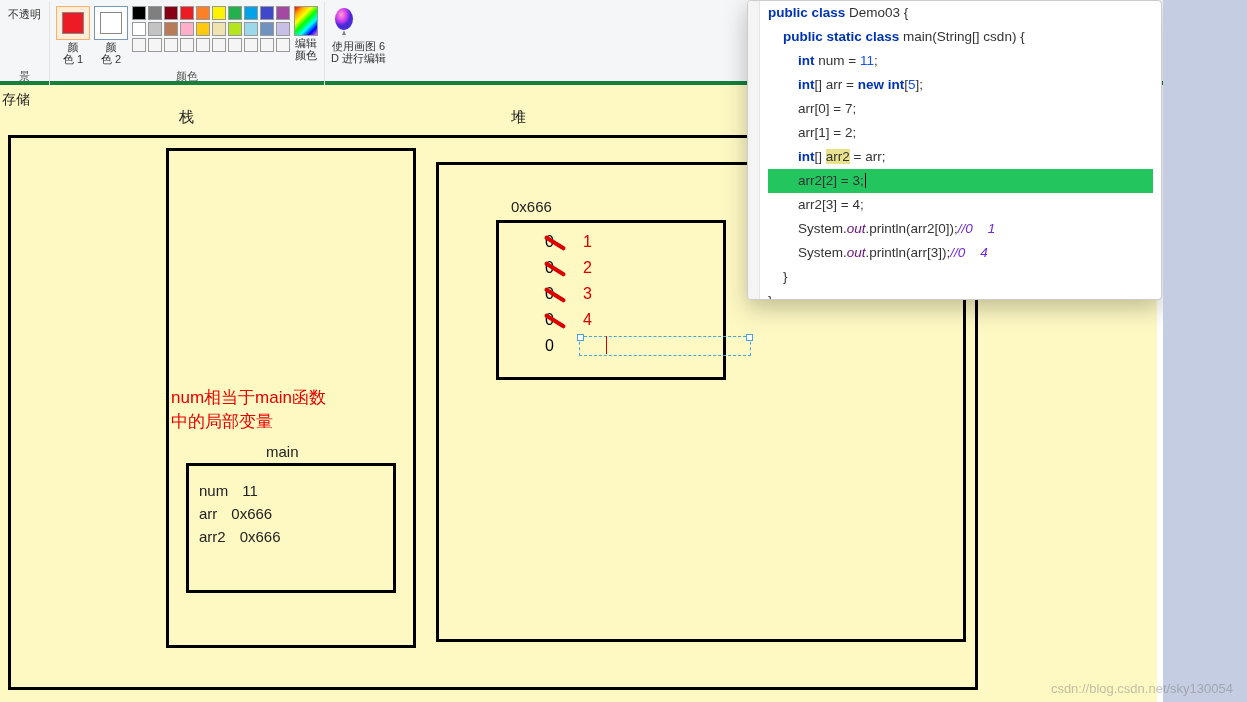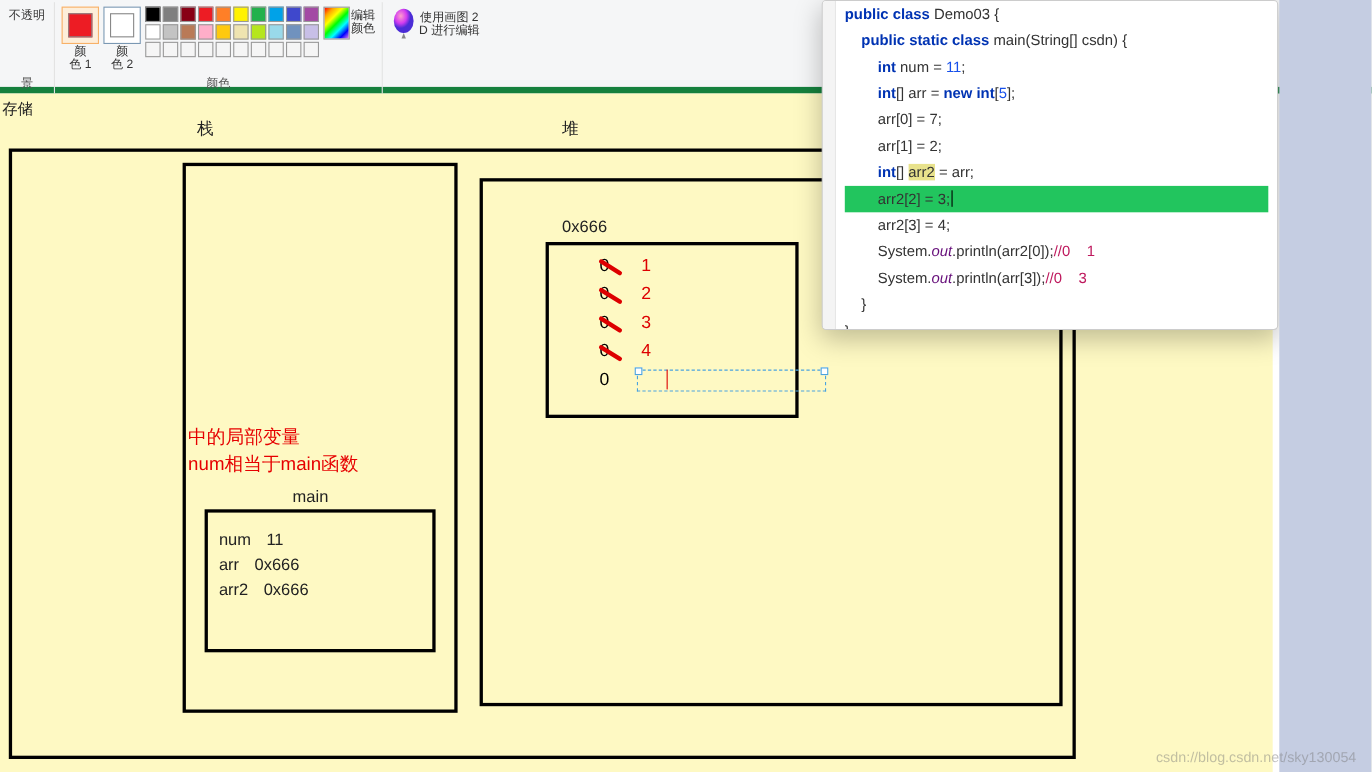--- a/index.html
+++ b/index.html
@@ -1,37 +1,37 @@
 <!DOCTYPE html>
 <html><head>
 <meta charset="utf-8">
 <style>
 *{box-sizing:border-box;margin:0;padding:0;font-family:"Microsoft YaHei",Arial,sans-serif}
 body{width:1247px;height:702px;background:#fff;position:relative;overflow:hidden}
 
 
-.ribbon{height:85px;background:#f5f6f7;border-bottom:6px solid #15803d;display:flex;align-items:flex-start;padding:2px 0 0 0}
+.ribbon{height:85px;background:#f5f6f7;border-bottom:4px solid #15803d;display:flex;align-items:flex-start;padding:2px 0 0 0}
 .grp{display:flex;flex-direction:column;align-items:center;border-right:1px solid #e3e3e3;height:83px;padding:2px 6px 0 6px}
 .grp-body{flex:1;display:flex;align-items:flex-start;gap:4px}
 .grp-label{font-size:11px;color:#555;line-height:14px;padding-bottom:2px}
 
 .transp{font-size:11px;color:#333;line-height:13px;padding:4px 2px 0 2px;text-align:left}
 
 .big-swatch{width:34px;height:34px;border:1px solid #7a98b3;background:#fff;display:flex;align-items:center;justify-content:center;margin-top:2px}
 .big-swatch.sel{border:1px solid #f7b168;background:#fdeeda;padding:2px}
 .sw{width:22px;height:22px;border:1px solid #888}
 .swatch-col{display:flex;flex-direction:column;align-items:center;gap:1px}
 .swatch-cap{font-size:11px;color:#333;line-height:12px;text-align:center}
 
 .palette{display:flex;flex-direction:column;gap:2px;margin-top:2px}
 .pal-row{display:flex;gap:2px}
 .pc{width:14px;height:14px;border:1px solid #999}
 
 .rainbow{width:24px;height:30px;border:1px solid #999;margin-top:2px;background:linear-gradient(135deg,red,orange,yellow,lime,cyan,blue,violet)}
-.edit-btn{display:flex;align-items:center;gap:1px}
+.edit-btn{display:flex;flex-direction:column;gap:1px}
 .edit-cap{font-size:11px;color:#333;line-height:12px;text-align:center}
 
 .drop3d{width:26px;height:34px;margin-top:1px;display:flex;align-items:center;justify-content:center}
 .drop3d svg{width:24px;height:30px}
 
 
 .canvas-wrap{position:absolute;left:0;top:85px;right:90px;bottom:0;background:#fef9c3;}
 .canvas-title{font-size:14px;color:#222;padding:6px 0 4px 2px}
 
 .outer-box{position:absolute;left:8px;top:50px;width:970px;height:555px;border:3px solid #000}
@@ -62,21 +62,21 @@
 .cursor{position:absolute;left:595px;top:198px;width:1px;height:18px;background:#d00}
 
 
 .code-panel{position:absolute;right:85px;top:0;width:415px;height:300px;background:#fff;border:1px solid #ccc;border-radius:4px;box-shadow:0 8px 24px rgba(0,0,0,.25);font-family:Consolas,"Courier New",monospace;font-size:13.5px;line-height:24px;color:#333;overflow:hidden}
 .code-gut{position:absolute;left:0;top:0;width:12px;height:100%;background:#f4f4f4;border-right:1px solid #e6e6e6}
 .code-body{padding:0 8px 0 20px;white-space:pre}
 .kw{color:#0033b3;font-weight:bold}
 .ty{color:#0033b3;font-weight:bold}
 .fld{color:#660e7a;font-style:italic}
 .num-lit{color:#1750eb}
-.cm{color:#be185d;}
+.cm{color:#6d28d9;font-style:italic}
 .hl-line{background:#22c55e;display:inline-block;width:100%}
 .hl-id{background:#e8e28c}
 .caret{border-left:1px solid #000;margin-left:1px}
 
 
 .rstrip{position:absolute;right:0;top:0;width:84px;height:100%;background:#c5cde2}
 
 .watermark{position:absolute;right:14px;bottom:6px;font-size:13px;color:rgba(120,120,120,.45);font-family:Arial}
 </style>
 </head>
@@ -163,41 +163,41 @@
                 <radialGradient id="g" cx="35%" cy="30%">
                   <stop offset="0%" stop-color="#ff9ecb"></stop>
                   <stop offset="60%" stop-color="#d23cf0"></stop>
                   <stop offset="100%" stop-color="#4a2cd6"></stop>
                 </radialGradient>
               </defs>
               <ellipse cx="12" cy="12" rx="9" ry="11" fill="url(#g)"></ellipse>
               <path d="M12 23 L10 28 L14 28 Z" fill="#888"></path>
             </svg>
         </div>
-        <div class="edit-cap" style="white-space:pre">使用画图 2
+        <div class="edit-cap" style="white-space:pre">使用画图 6
 D 进行编辑</div>
       </div>
     </div>
     <div class="grp-label"></div>
   </div>
 </div>
 
 <div class="canvas-wrap">
   <div class="canvas-title">存储</div>
 
   <div class="outer-box">
     <div class="col-title stack-title">栈</div>
     <div class="col-title heap-title">堆</div>
 
     <div class="stack-box"></div>
     <div class="heap-box"></div>
 
     <div class="red-note">
+      <div>num相当于main函数</div>
       <div>中的局部变量</div>
-      <div>num相当于main函数</div>
     </div>
 
     <div class="main-label">main</div>
     <div class="main-box" id="mainbox">
         <div>
           <span>num</span>
           <span>11</span>
         </div>
         <div>
           <span>arr</span>
@@ -228,19 +228,19 @@
   <div class="code-body"><span class="kw">public class</span> <span>Demo03</span> {
     <span class="kw">public static class</span> <span>main</span><span>(String[] csdn)</span> {
         <span class="ty">int</span> <span>num</span> = <span class="num-lit">11</span>;
         <span class="ty">int</span>[] <span>arr</span> = <span class="kw">new int</span>[<span class="num-lit">5</span>];
         <span>arr[0] = 7;</span>
         <span>arr[1] = 2;</span>
         <span class="ty">int</span>[] <span class="hl-id">arr2</span> = <span>arr</span>;
 <span class="hl-line">        <span>arr2[2] = 3;</span><span class="caret"></span></span>
         <span>arr2[3] = 4;</span>
         <span>System.</span><span class="fld">out</span><span>.println(arr2[0]);</span><span class="cm">//0    1</span>
-        <span>System.</span><span class="fld">out</span><span>.println(arr[3]);</span><span class="cm">//0    3</span>
+        <span>System.</span><span class="fld">out</span><span>.println(arr[3]);</span><span class="cm">//0    4</span>
     }
 }</div>
 </div>
 
 <div class="rstrip"></div>
 <div class="watermark">csdn://blog.csdn.net/sky130054</div>
 
 </body></html>

